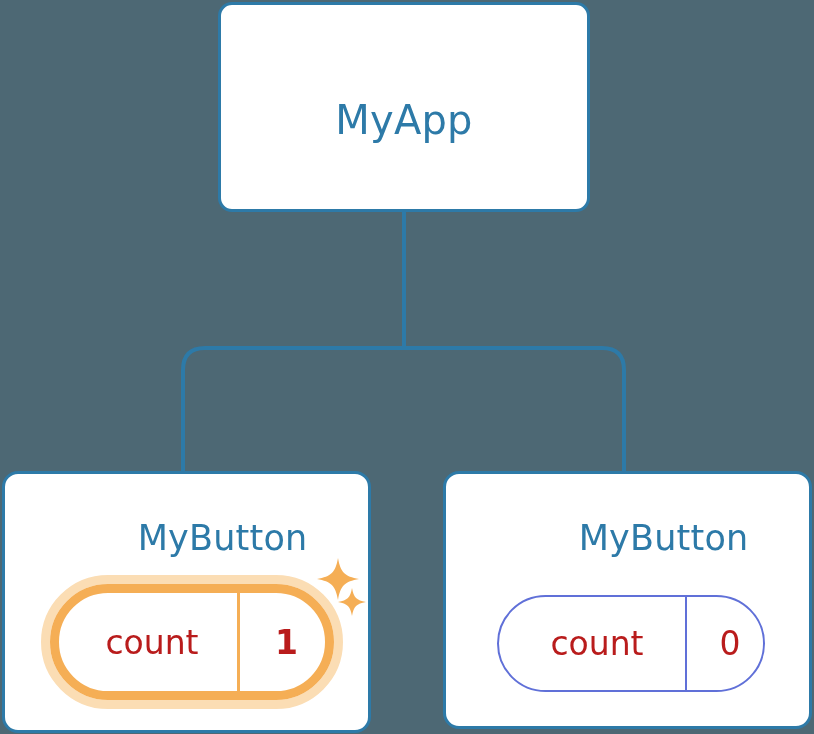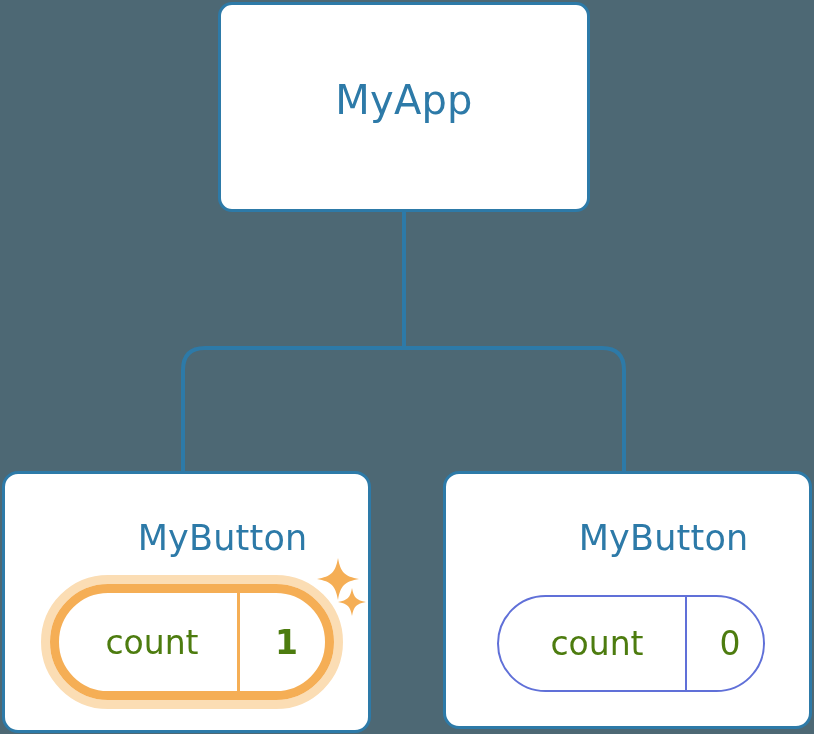--- a/index.html
+++ b/index.html
@@ -63,21 +63,21 @@
     position: absolute;
     left: 0;
     width: 100%;
     text-align: center;
     color: #2d7aa8;
     font-weight: 400;
     letter-spacing: 0.2px;
     white-space: nowrap;
   }
   .card-root .card-title {
-    top: 72px;
+    top: 92px;
     font-size: 40px;
   }
   .card-child-left .card-title,
   .card-child-right .card-title {
     top: 44px;
     font-size: 35px;
     padding-left: 36px;
   }
 
   
@@ -87,21 +87,21 @@
     display: flex;
     align-items: stretch;
     background: #ffffff;
     border-radius: 999px;
     overflow: hidden;
   }
   .pill-cell {
     display: flex;
     align-items: center;
     justify-content: center;
-    color: #4d7c0f;
+    color: #b91c1c;
     white-space: nowrap;
   }
   .pill-key {
     flex: 0 0 auto;
     font-size: 33px;
     font-weight: 400;
   }
   .pill-value {
     flex: 0 0 auto;
     font-size: 33px;

